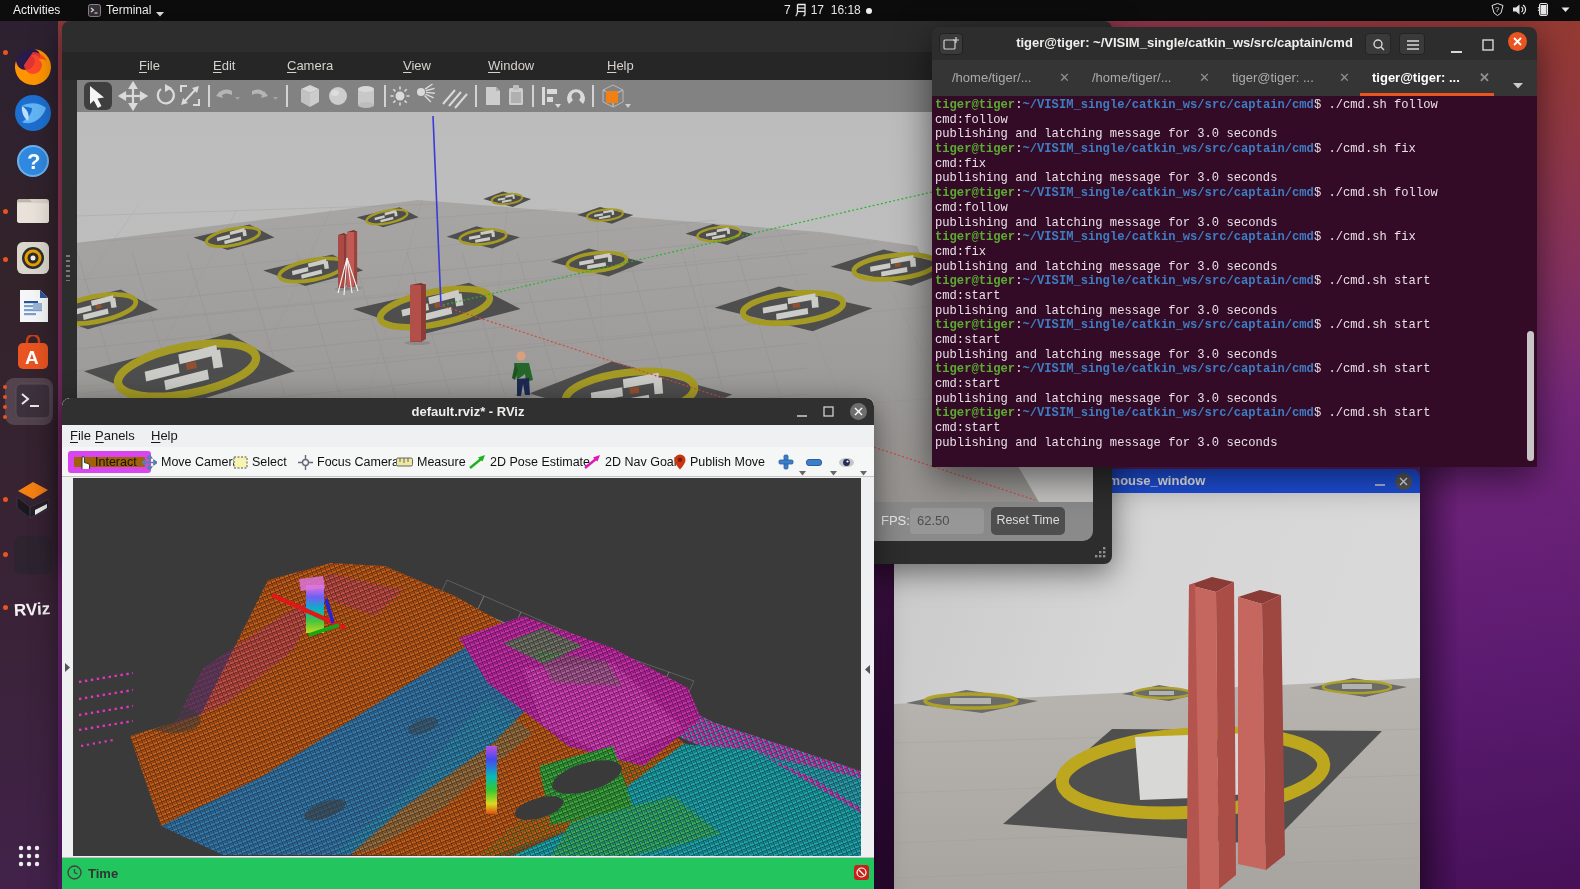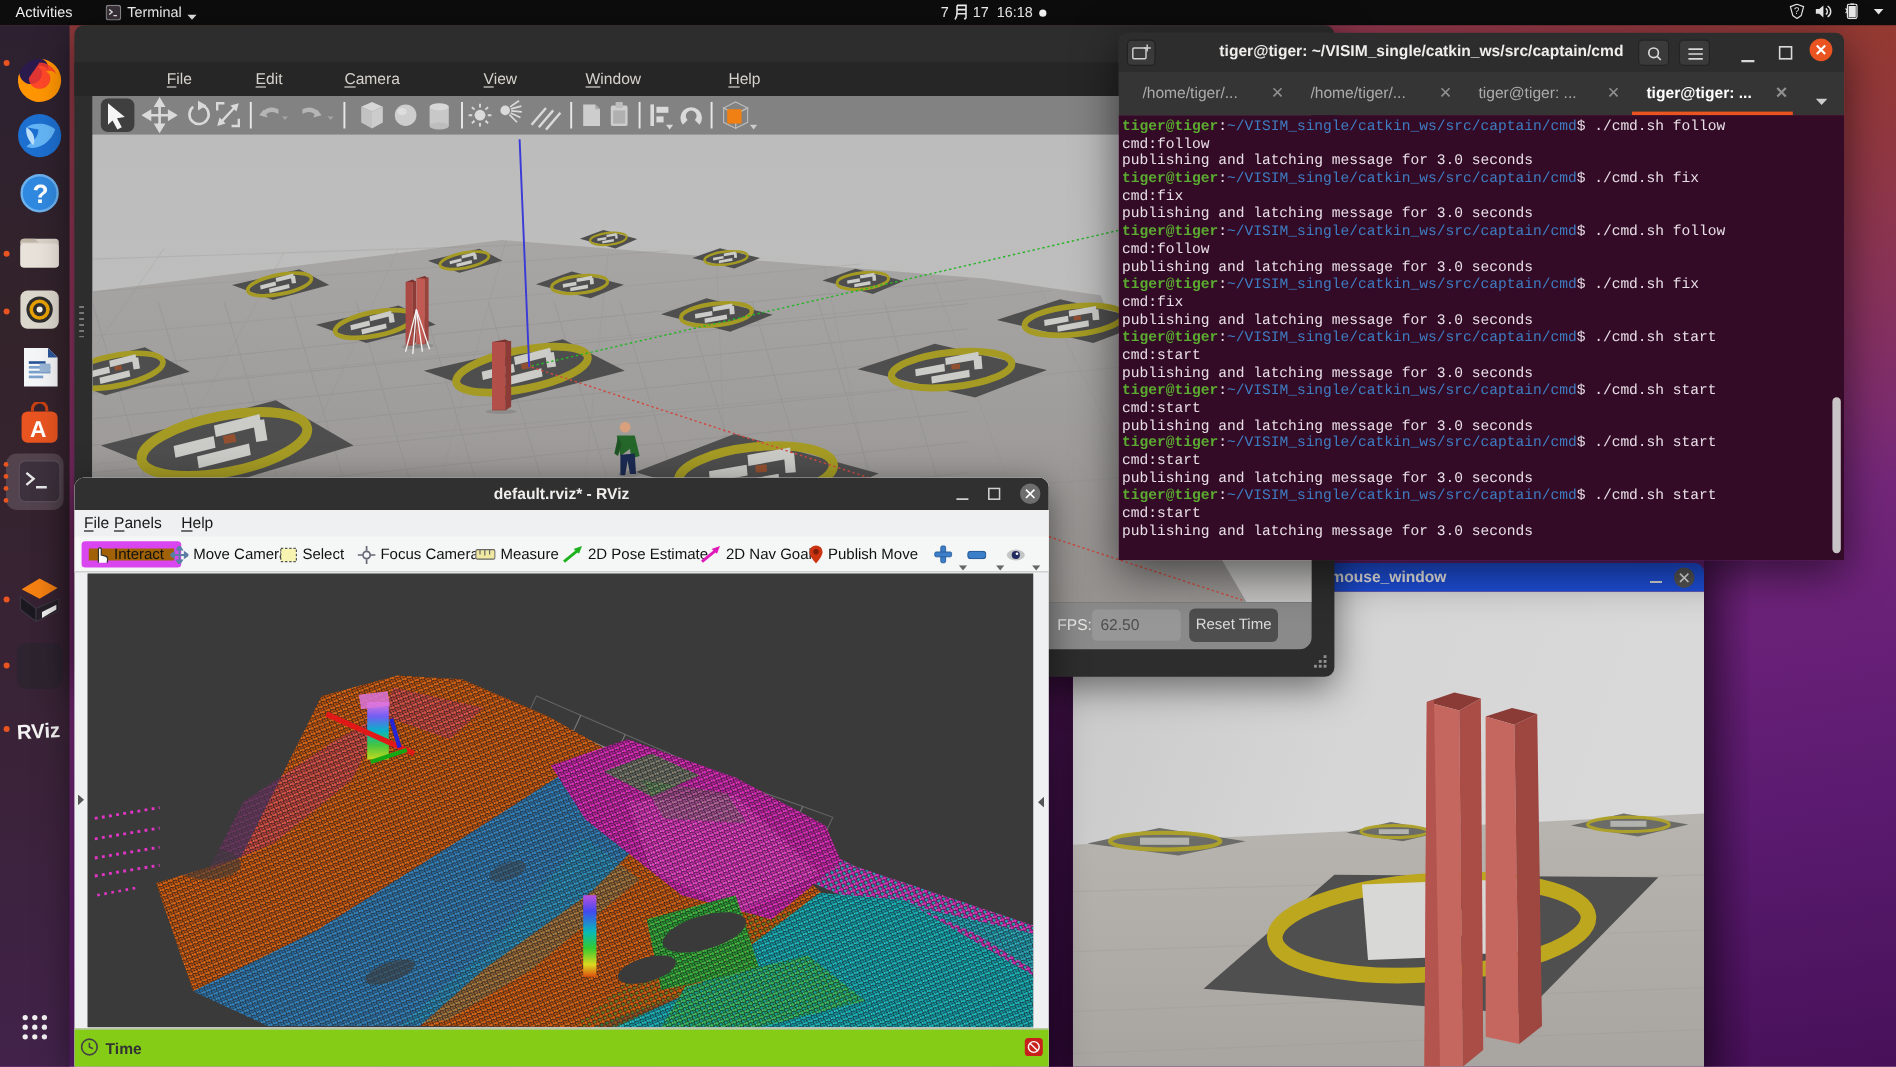--- a/index.html
+++ b/index.html
@@ -44,39 +44,39 @@
 
 
 #terminal { position:absolute; left:932px; top:27px; width:605px; height:440px; z-index:4;
   border-radius:8px 8px 0 0; overflow:hidden; box-shadow:0 10px 36px rgba(0,0,0,.55); }
 #t-head { position:absolute; left:0; top:0; width:100%; height:33px; background:#2d2d2d; }
 #t-tabs { position:absolute; left:0; top:33px; width:100%; height:36px; background:#353535; }
 #t-body { position:absolute; left:0; top:69px; width:100%; height:371px; background:#330b27;
   font-family:"Liberation Mono",monospace; font-size:12.15px; color:#e9dfe6; padding:2px 0 0 3px; }
 .tl { height:14.7px; line-height:14.7px; white-space:pre; }
 .tg { color:#5cab31; font-weight:bold; }
-.tb { color:#3f7dc2; font-weight:normal; }
+.tb { color:#3f7dc2; font-weight:bold; }
 .tw { color:#e9dfe6; }
 .cursor { display:inline-block; width:7px; height:12px; border:1px solid #e9dfe6; vertical-align:-2px;}
 .ttab { position:absolute; top:33px; height:36px; font-size:13px; color:#ababab; }
 .ttab .lbl { position:absolute; left:12px; top:10px; width:100px; overflow:hidden; white-space:nowrap;}
 .ttab .x { position:absolute; right:10px; top:10px; color:#909090; font-size:13px;}
 
 
 #rviz { position:absolute; left:62px; top:398px; width:812px; height:491px; z-index:3;
   background:#eff0f1; border-radius:8px 8px 0 0; overflow:hidden; box-shadow:0 8px 30px rgba(0,0,0,.5); }
 #rv-title { height:27px; line-height:27px; background:#303030; border-radius:8px 8px 0 0; }
 #rv-menu { position:absolute; left:0; top:27px; width:100%; height:22px; background:#eff0f1;
   color:#181818; font-size:13px; }
 #rv-menu span { position:absolute; top:3px; }
 #rv-toolbar { position:absolute; left:0; top:49px; width:100%; height:30px; background:#f5f6f6;
   border-bottom:1px solid #c6c6c6; font-size:12.5px; color:#111; }
 .rtb { position:absolute; top:4px; height:22px; display:flex; align-items:center; gap:4px; }
 #rv-view { position:absolute; left:11px; top:80px; width:788px; height:378px; background:#3a3a3a; }
-#rv-time { position:absolute; left:0px; top:459px; width:812px; height:32px; background:#84cc16;
+#rv-time { position:absolute; left:0px; top:459px; width:812px; height:32px; background:#22c55e;
   border-top:1px solid #c2c2c2; font-size:13px; color:#2e2e2e; }
 
 
 #mousewin { position:absolute; left:894px; top:469px; width:526px; height:420px; z-index:1;
   border-radius:8px 8px 0 0; overflow:hidden; box-shadow:0 8px 30px rgba(0,0,0,.5); }
 #mw-title { height:24px; line-height:24px; background:#1d4ed8; }
 #mw-view { position:absolute; left:0; top:24px; width:526px; height:396px; }
 
 .circlebtn { width:17px; height:17px; border-radius:50%; display:flex; align-items:center;
   justify-content:center; font-size:11px; }

